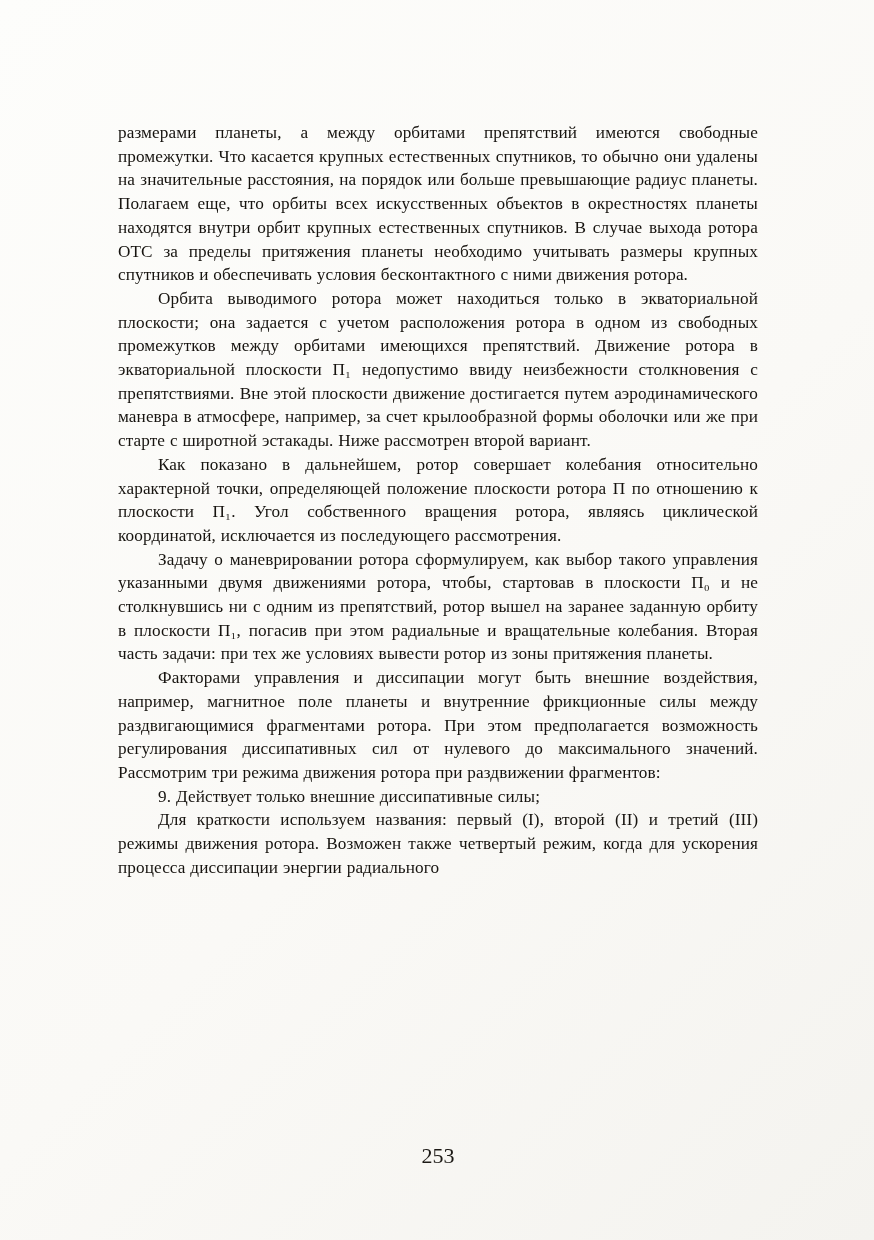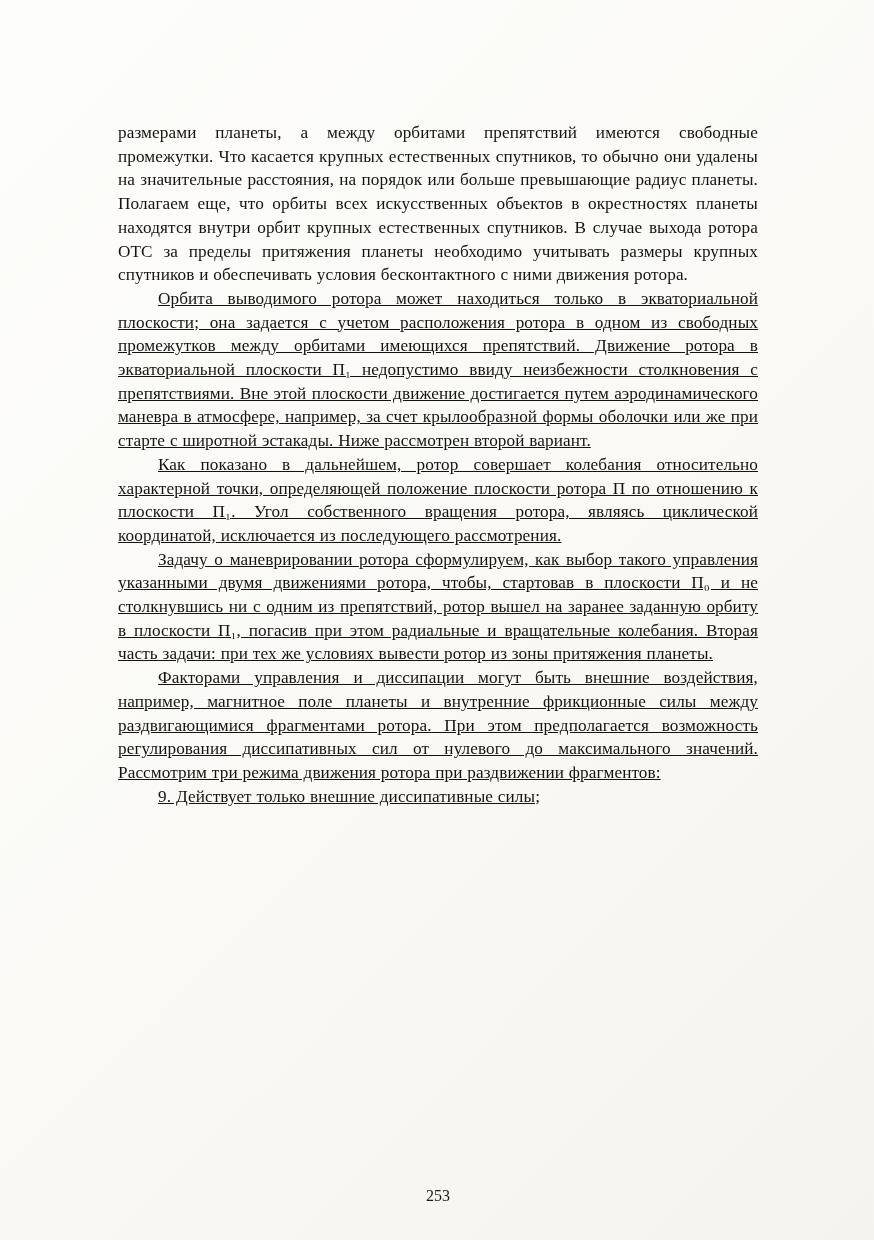--- a/index.html
+++ b/index.html
@@ -23,38 +23,38 @@
     width: 640px;
   }
   .para {
     margin: 0;
     font-size: 17.2px;
     line-height: 23.7px;
     text-align: justify;
     letter-spacing: 0.1px;
     word-spacing: 0.4px;
   }
-  .para.indent { text-indent: 40px; text-decoration: underline; }
+  .para.indent { text-indent: 40px; }
   .page-number {
     position: absolute;
     top: 1143px;
     left: 118px;
     width: 640px;
     text-align: center;
-    font-size: 16px;
+    font-size: 22px;
     color: #1c1915;
-    margin-top: 44px;
   }
 </style>
 </head>
 <body>
 
 <div class="page">
   <div class="text-block">
     <p class="para">размерами планеты, а между орбитами препятствий имеются свободные промежутки. Что касается крупных естественных спутников, то обычно они удалены на значительные расстояния, на порядок или больше превышающие радиус планеты. Полагаем еще, что орбиты всех искусственных объектов в окрестностях планеты находятся внутри орбит крупных естественных спутников. В случае выхода ротора ОТС за пределы притяжения планеты необходимо учитывать размеры крупных спутников и обеспечивать условия бесконтактного с ними движения ротора.</p>
     <p class="para indent">Орбита выводимого ротора может находиться только в экваториальной плоскости; она задается с учетом расположения ротора в одном из свободных промежутков между орбитами имеющихся препятствий. Движение ротора в экваториальной плоскости П₁ недопустимо ввиду неизбежности столкновения с препятствиями. Вне этой плоскости движение достигается путем аэродинамического маневра в атмосфере, например, за счет крылообразной формы оболочки или же при старте с широтной эстакады. Ниже рассмотрен второй вариант.</p>
     <p class="para indent">Как показано в дальнейшем, ротор совершает колебания относительно характерной точки, определяющей положение плоскости ротора П по отношению к плоскости П₁. Угол собственного вращения ротора, являясь циклической координатой, исключается из последующего рассмотрения.</p>
     <p class="para indent">Задачу о маневрировании ротора сформулируем, как выбор такого управления указанными двумя движениями ротора, чтобы, стартовав в плоскости П₀ и не столкнувшись ни с одним из препятствий, ротор вышел на заранее заданную орбиту в плоскости П₁, погасив при этом радиальные и вращательные колебания. Вторая часть задачи: при тех же условиях вывести ротор из зоны притяжения планеты.</p>
     <p class="para indent">Факторами управления и диссипации могут быть внешние воздействия, например, магнитное поле планеты и внутренние фрикционные силы между раздвигающимися фрагментами ротора. При этом предполагается возможность регулирования диссипативных сил от нулевого до максимального значений. Рассмотрим три режима движения ротора при раздвижении фрагментов:</p>
     <p class="para indent">9. Действует только внешние диссипативные силы;</p>
+    <p class="para indent">Для краткости используем названия: первый (I), второй (II) и третий (III) режимы движения ротора. Возможен также четвертый режим, когда для ускорения процесса диссипации энергии радиального</p>
   </div>
   <div class="page-number">253</div>
 </div>
 
 </body></html>

